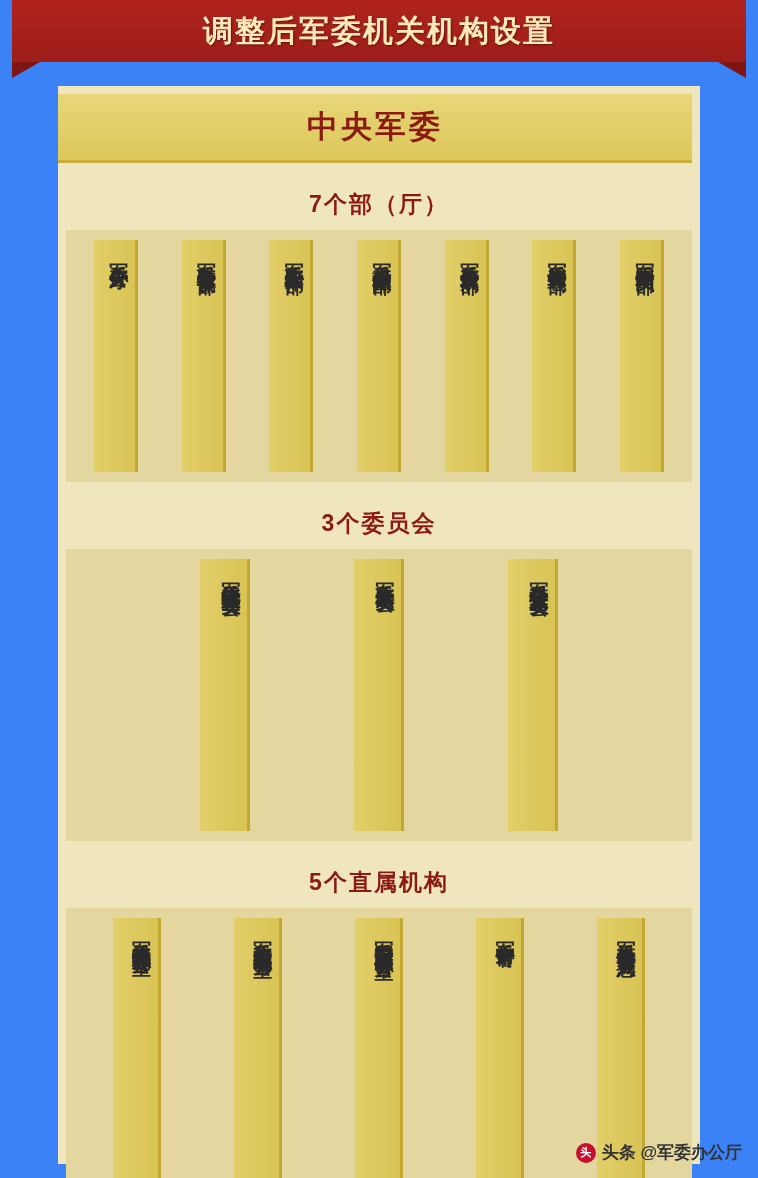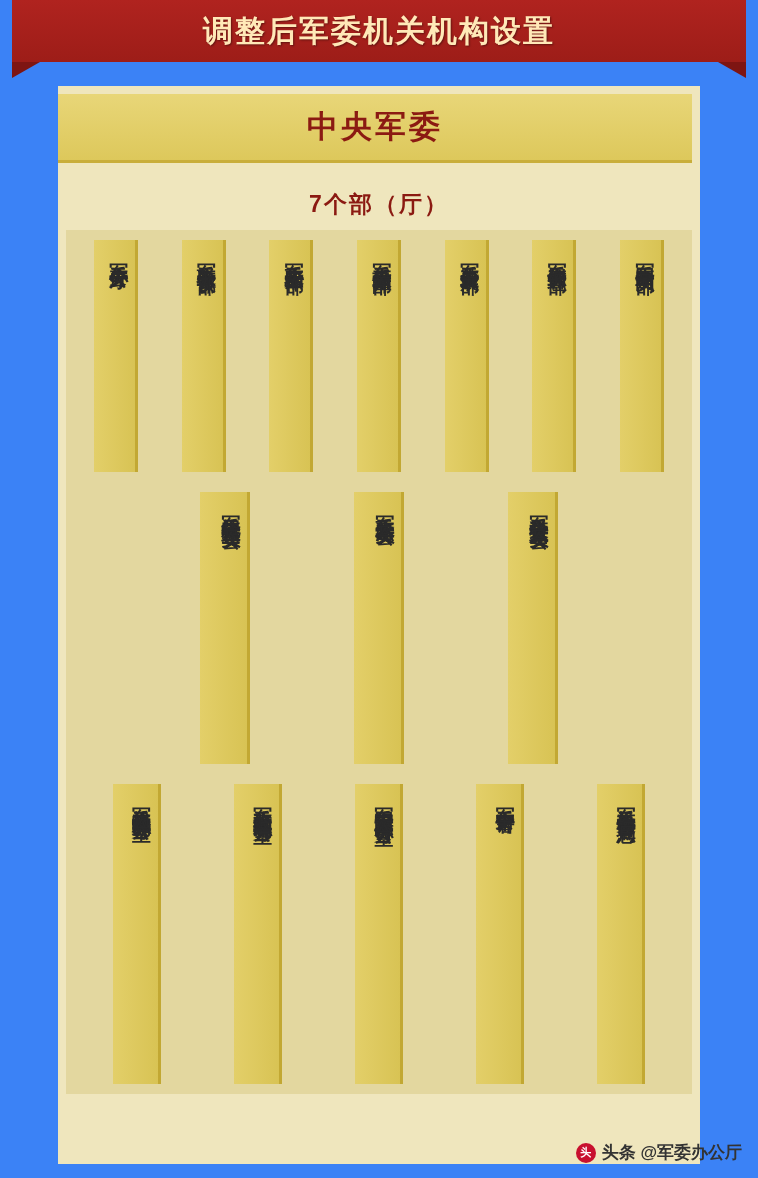--- a/index.html
+++ b/index.html
@@ -183,26 +183,28 @@
     <div class="group-band band-departments">
       <div class="vbox">军委办公厅</div>
       <div class="vbox">军委联合参谋部</div>
       <div class="vbox">军委政治工作部</div>
       <div class="vbox">军委后勤保障部</div>
       <div class="vbox">军委装备发展部</div>
       <div class="vbox">军委训练管理部</div>
       <div class="vbox">军委国防动员部</div>
     </div>
 
+    <div class="section-title">3个委员会</div>
     <div class="group-band band-committees">
       <div class="vbox">军委纪律检查委员会</div>
       <div class="vbox">军委政法委员会</div>
       <div class="vbox">军委科学技术委员会</div>
     </div>
 
+    <div class="section-title">5个直属机构</div>
     <div class="group-band band-organs">
       <div class="vbox">军委战略规划办公室</div>
       <div class="vbox">军委改革和编制办公室</div>
       <div class="vbox">军委国际军事合作办公室</div>
       <div class="vbox">军委审计署</div>
       <div class="vbox">军委机关事务管理总局</div>
     </div>
 
   </div>
 

